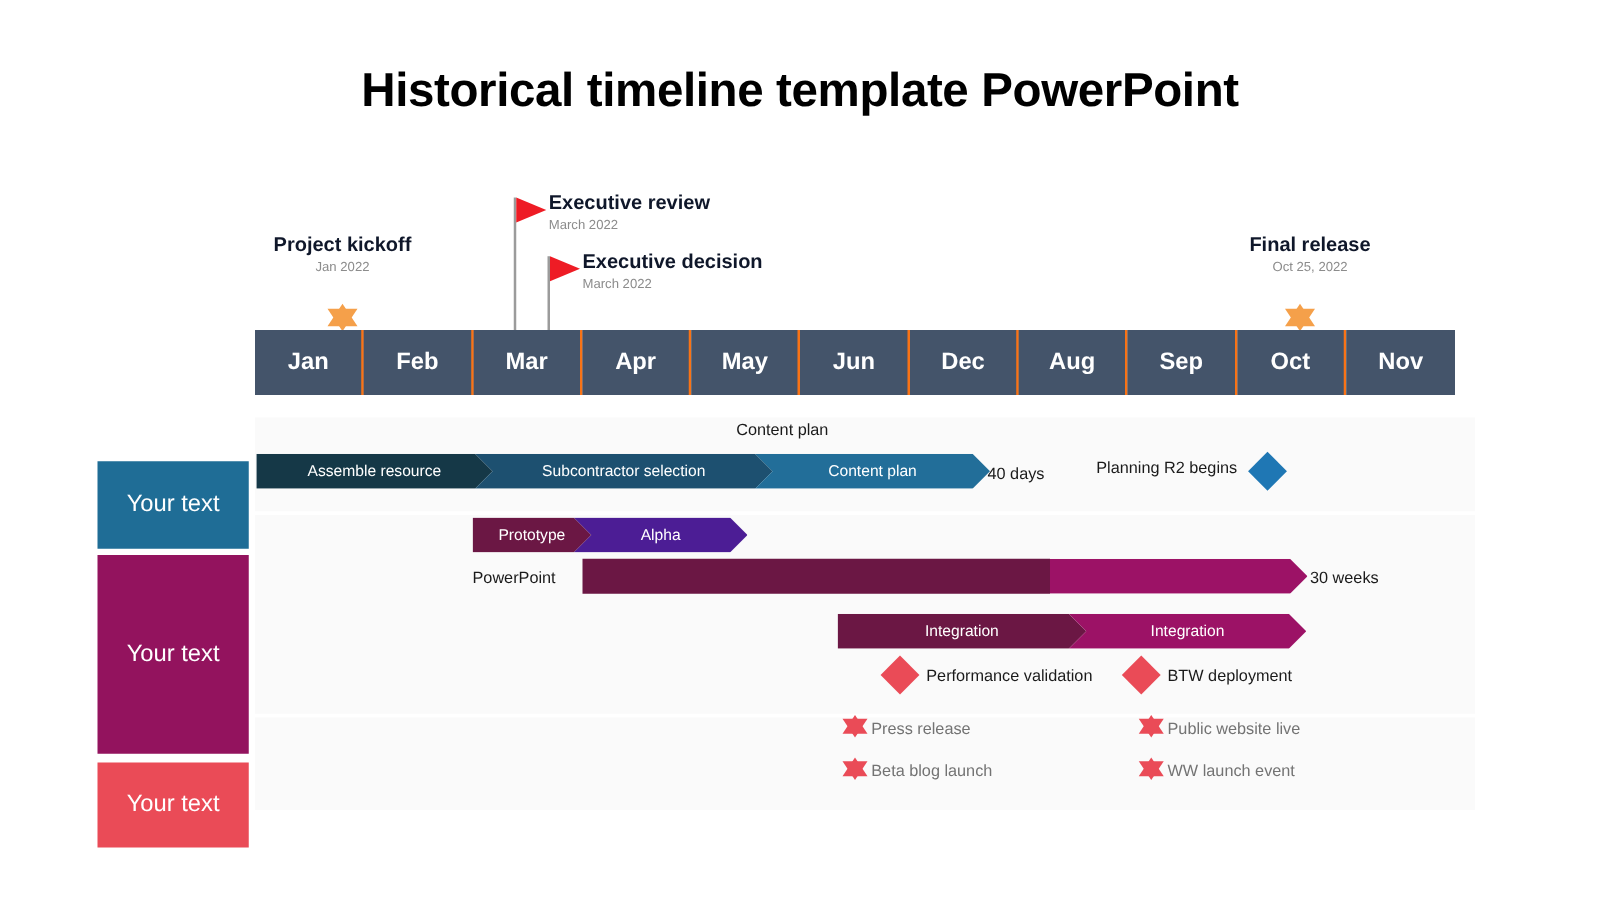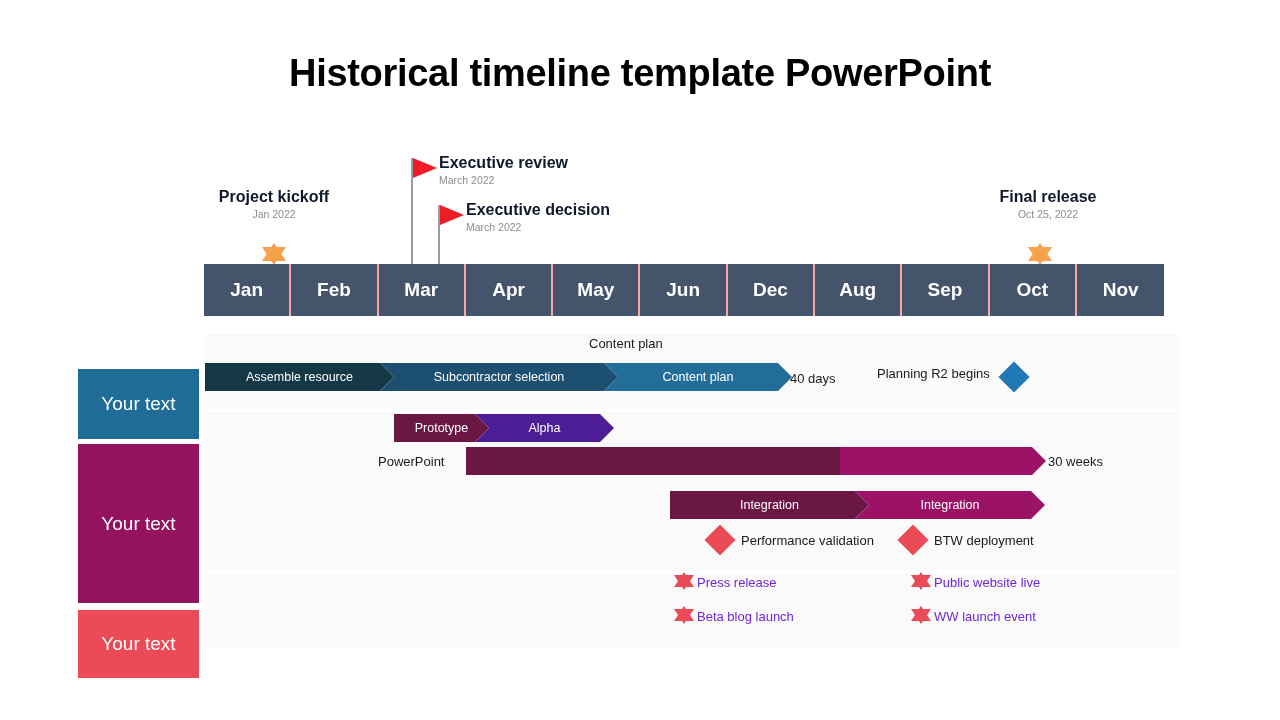--- a/index.html
+++ b/index.html
@@ -97,21 +97,21 @@
   .month {
     width: 87.3px;
     height: 52px;
     background: #44546a;
     color: #ffffff;
     font-size: 19px;
     font-weight: bold;
     display: flex;
     align-items: center;
     justify-content: center;
-    border-right: 2px solid #fca5a5;
+    border-right: 2px solid #f97316;
     box-sizing: border-box;
   }
   .month:last-child { border-right: none; }
 
   
   .lane {
     position: absolute;
     left: 204px;
     width: 976px;
     background: #fafafa;
@@ -165,21 +165,21 @@
   }
   .ms-label {
     position: absolute;
     font-size: 13px;
     color: #1a1a1a;
     white-space: nowrap;
   }
   .star-label {
     position: absolute;
     font-size: 13px;
-    color: #6d28d9;
+    color: #737373;
     white-space: nowrap;
   }
 </style>
 </head>
 <body>
 
 <div id="stage">
 
   <div class="title">Historical timeline template PowerPoint</div>
 
@@ -255,21 +255,21 @@
   <div class="bar-caption" style="left:790px; top:371px;">40 days</div>
 
   <div class="ms-label" style="left:877px; top:366px;">Planning  R2 begins</div>
   <div class="diamond" style="left:1003px; top:366px; background:#1f77b4;"></div>
 
   <div class="lane" style="top:412px; height:159px;"></div>
   <div class="lane-label" style="left:78px; top:412px; width:121px; height:159px; background:#93135e;">
     <span>Your text</span>
   </div>
 
-  <div class="chev-row" style="left:394px; top:414px;">
+  <div class="chev-row" style="left:378px; top:414px;">
     <div class="chev arrow" style="width:95px; background:#6b1744;">
       <span>Prototype</span>
     </div>
     <div class="chev notch" style="width:139px; background:#4c1d95;">
       <span>Alpha</span>
     </div>
   </div>
 
   <div class="bar-caption" style="left:378px; top:454px;">PowerPoint</div>
   <div class="chev-row" style="left:466px; top:447px;">

